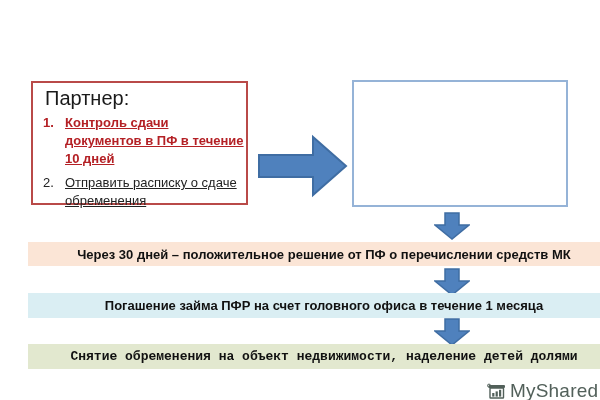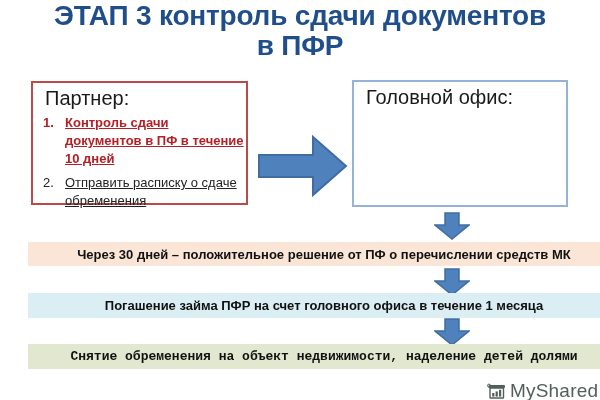--- a/index.html
+++ b/index.html
@@ -52,22 +52,21 @@
     display:flex;align-items:center;gap:4px;
     color:var(--watermark,#52605a);
   }
   .watermark .wm-text{font-size:19px;letter-spacing:0.2px;}
   .wm-icon{fill:var(--watermark,#52605a);}
 </style>
 </head>
 <body>
 
 <div class="title">
-  <span>ЭТАП 3 контроль сдачи документов</span><br>
-  <span>в ПФР</span>
+  <br>
 </div>
 
 <div class="box box-partner">
   <div class="box-heading">Партнер:</div>
   <div class="plist">
     <div class="pitem em">
       <span class="num">1.</span>
       <span class="txt">Контроль сдачи документов в ПФ в течение 10 дней</span>
     </div>
     <div class="pitem">
@@ -75,21 +74,20 @@
       <span class="txt">Отправить расписку о сдаче обременения</span>
     </div>
   </div>
 </div>
 
 <svg class="arrow arrow-right" width="90" height="64" viewBox="0 0 90 64" aria-hidden="true">
   <polygon class="arrow-shape" stroke-width="2" points="1,21 55,21 55,3 88,32 55,61 55,43 1,43"></polygon>
 </svg>
 
 <div class="box box-office">
-  <div class="box-heading">Головной офис:</div>
 </div>
 
 <svg class="arrow arrow-down-1" width="36" height="28" viewBox="0 0 36 28" aria-hidden="true">
   <polygon class="arrow-shape" stroke-width="1.5" points="11,1 25,1 25,13 35,13 18,27 1,13 11,13"></polygon>
 </svg>
 
 <div class="bar bar-1" style="background-color: rgb(251, 229, 214);">Через 30 дней – положительное решение от ПФ о перечислении средств МК</div>
 
 <svg class="arrow arrow-down-2" width="36" height="28" viewBox="0 0 36 28" aria-hidden="true">
   <polygon class="arrow-shape" stroke-width="1.5" points="11,1 25,1 25,13 35,13 18,27 1,13 11,13"></polygon>

